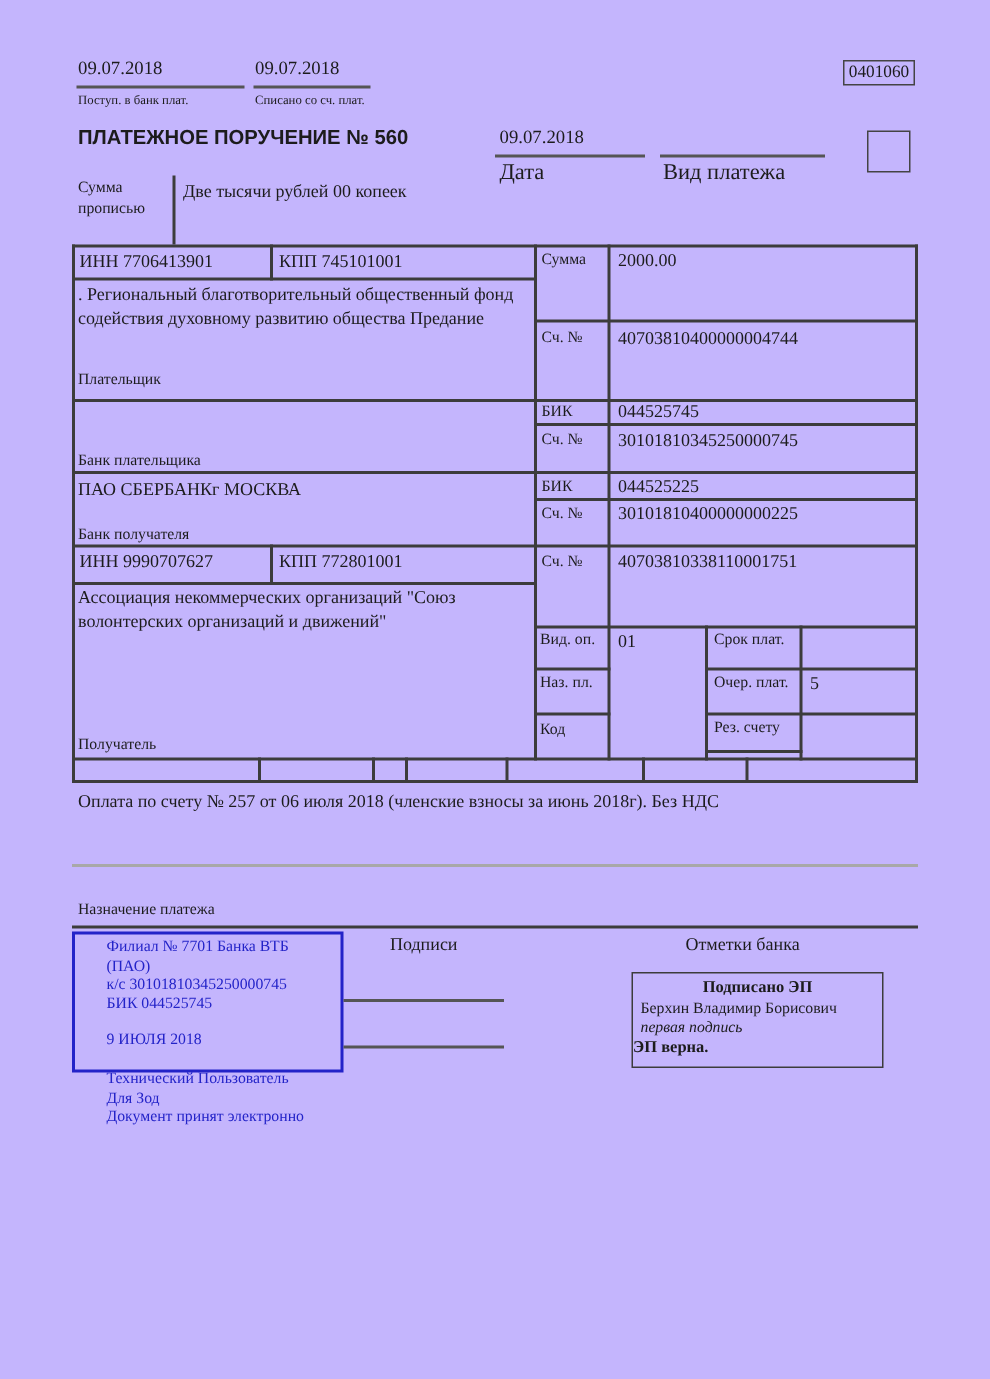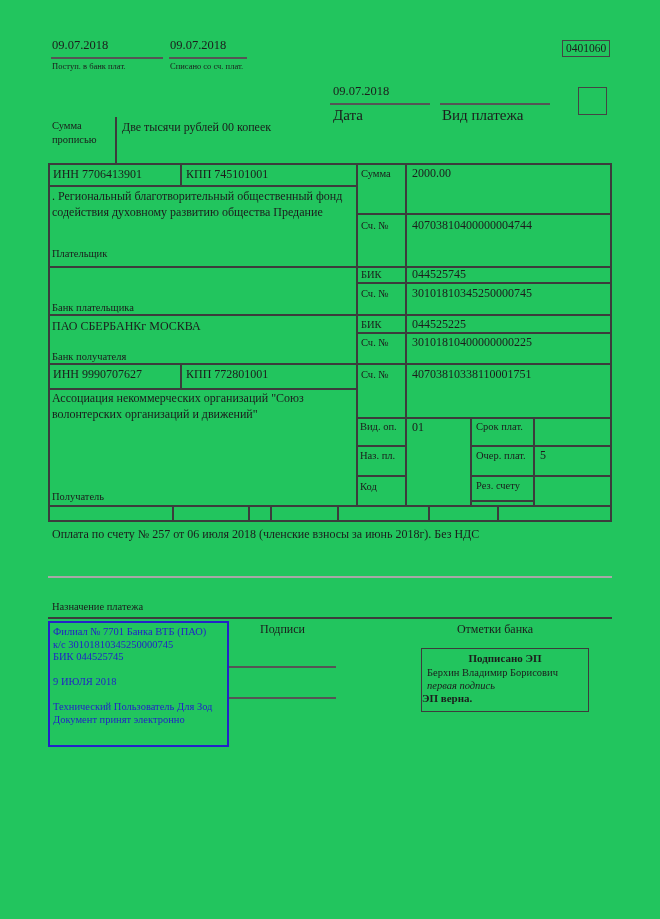--- a/index.html
+++ b/index.html
@@ -1,37 +1,37 @@
 <!DOCTYPE html>
 <html style="--stamp-blue: #2323c8; --ink: #1c1c1c; --border: #3c3c3c;"><head>
 <meta charset="utf-8">
 <style>
   html,body{margin:0;padding:0;background:#e9e9e9;}
   .page{
-    position:relative;width:660px;height:919px;margin:0 auto;background:#22c55e;
+    position:relative;width:660px;height:919px;margin:0 auto;background:#c4b5fd;
     font-family:"Liberation Serif", serif;color:var(--ink,#1c1c1c);
     overflow:hidden;
   }
   .t{position:absolute;white-space:nowrap;}
   .wrap{white-space:normal;}
   .fs8{font-size:8.5px;} .fs9{font-size:15px;} .fs10{font-size:10.5px;}
   .fs12{font-size:12px;} .fs125{font-size:12.5px;}
   .hl{position:absolute;height:2px;background:var(--border,#3c3c3c);}
   .hl-thin{position:absolute;height:1.5px;background:#555;}
   .vl{position:absolute;width:2px;background:var(--border,#3c3c3c);}
   .box{position:absolute;border:1.5px solid #444;box-sizing:border-box;}
   .title{
     position:absolute;font-family:"Liberation Sans", sans-serif;
     font-weight:bold;font-size:13.5px;white-space:nowrap;
   }
   .stamp{
-    position:absolute;left:48px;top:621px;width:181px;height:126px;
+    position:absolute;left:48px;top:621px;width:181px;height:94px;
     border:2px solid var(--stamp-blue,#2323c8);box-sizing:border-box;
     color:var(--stamp-blue,#2323c8);font-size:10.5px;line-height:1.2;
-    padding:3px 3px;
+    padding:3px 21px;
   }
   .stamp .sp1{height:12px;} .stamp .sp2{height:13px;}
   .esign{
     position:absolute;left:421px;top:648px;width:168px;height:64px;
     border:1.5px solid var(--border,#3c3c3c);box-sizing:border-box;
     font-size:10.5px;line-height:1.25;
   }
   .esign .et{font-weight:bold;font-size:11px;text-align:center;margin-top:3px;}
   .esign .en{padding-left:5px;}
   .esign .ek{padding-left:5px;font-style:italic;}
@@ -46,20 +46,21 @@
   <div class="t fs125" style="left:52px;top:38px;">09.07.2018</div>
   <div class="hl-thin" style="left:51px;top:57px;width:112px;"></div>
   <div class="t fs8" style="left:52px;top:61px;">Поступ. в банк плат.</div>
 
   <div class="t fs125" style="left:170px;top:38px;">09.07.2018</div>
   <div class="hl-thin" style="left:169px;top:57px;width:78px;"></div>
   <div class="t fs8" style="left:170px;top:61px;">Списано со сч. плат.</div>
 
   <div class="box" style="left:562px;top:40px;width:48px;height:17px;font-size:11.5px;text-align:center;line-height:14px;">0401060</div>
 
+  <div class="title" style="left:52px;top:84px;">ПЛАТЕЖНОЕ ПОРУЧЕНИЕ № 560</div>
   <div class="t fs125" style="left:333px;top:84px;">09.07.2018</div>
   <div class="hl-thin" style="left:330px;top:103px;width:100px;"></div>
   <div class="t fs9" style="left:333px;top:107px;">Дата</div>
   <div class="hl-thin" style="left:440px;top:103px;width:110px;"></div>
   <div class="t fs9" style="left:442px;top:107px;">Вид платежа</div>
   <div class="box" style="left:578px;top:87px;width:29px;height:28px;"></div>
 
   <div class="t fs10 wrap" style="left:52px;top:119px;width:56px;line-height:1.3;">Сумма прописью</div>
   <div class="vl" style="left:115px;top:117px;height:46px;"></div>
   <div class="t fs12" style="left:122px;top:120px;">Две тысячи рублей 00 копеек</div>

